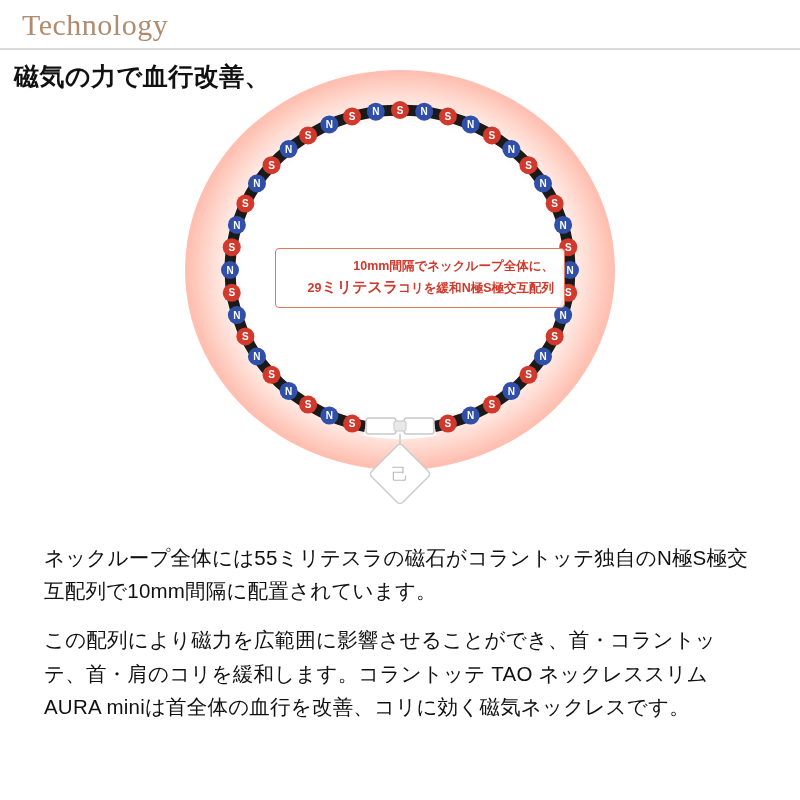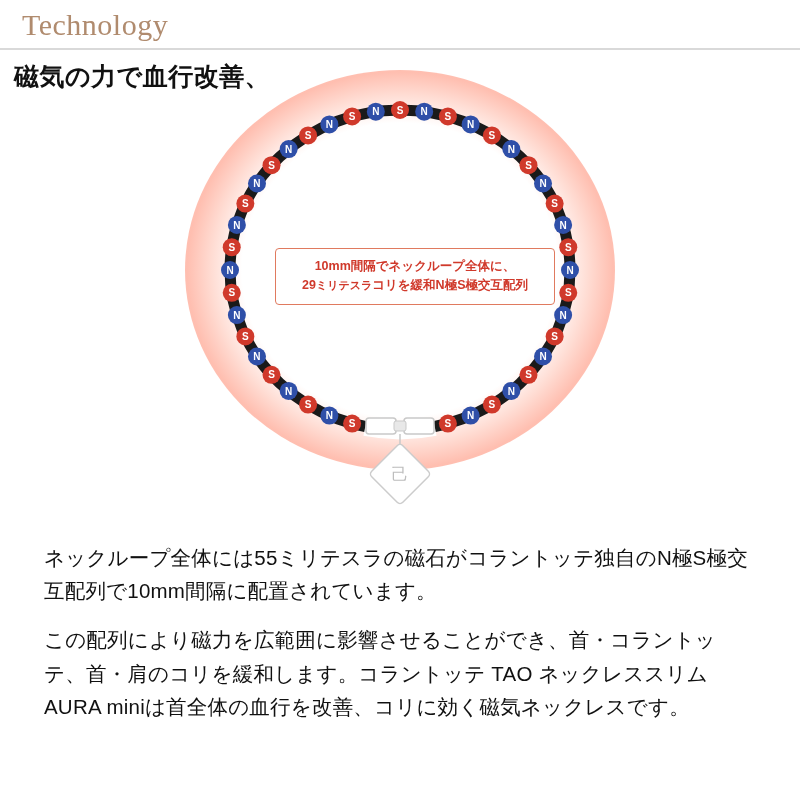--- a/index.html
+++ b/index.html
@@ -80,40 +80,40 @@
   .ring-svg {
     position: absolute;
     left: 0;
     top: 0;
   }
   .callout {
     position: absolute;
     left: 115px;
     top: 178px;
     width: 258px;
-    padding: 8px 10px 9px 10px;
+    padding: 8px 10px 9px 20px;
     border: 1px solid #e07a5f;
     border-radius: 4px;
     background: rgba(255,255,255,0.92);
-    text-align: center;
+    text-align: right;
     line-height: 1.5;
   }
   .callout .line1 {
     font-size: 12.5px;
     font-weight: bold;
     color: #d0392b;
     white-space: nowrap;
   }
   .callout .line2 {
     font-size: 12.5px;
     font-weight: bold;
     color: #d0392b;
     white-space: nowrap;
   }
-  .callout .sm { font-size: 11px; }
+  .callout .sm { font-size: 15px; }
 
   
   .body-copy {
     position: absolute;
     left: 28px;
     top: 525px;
     width: 745px;
     font-size: 20.5px;
     line-height: 1.62;
     color: #111;

